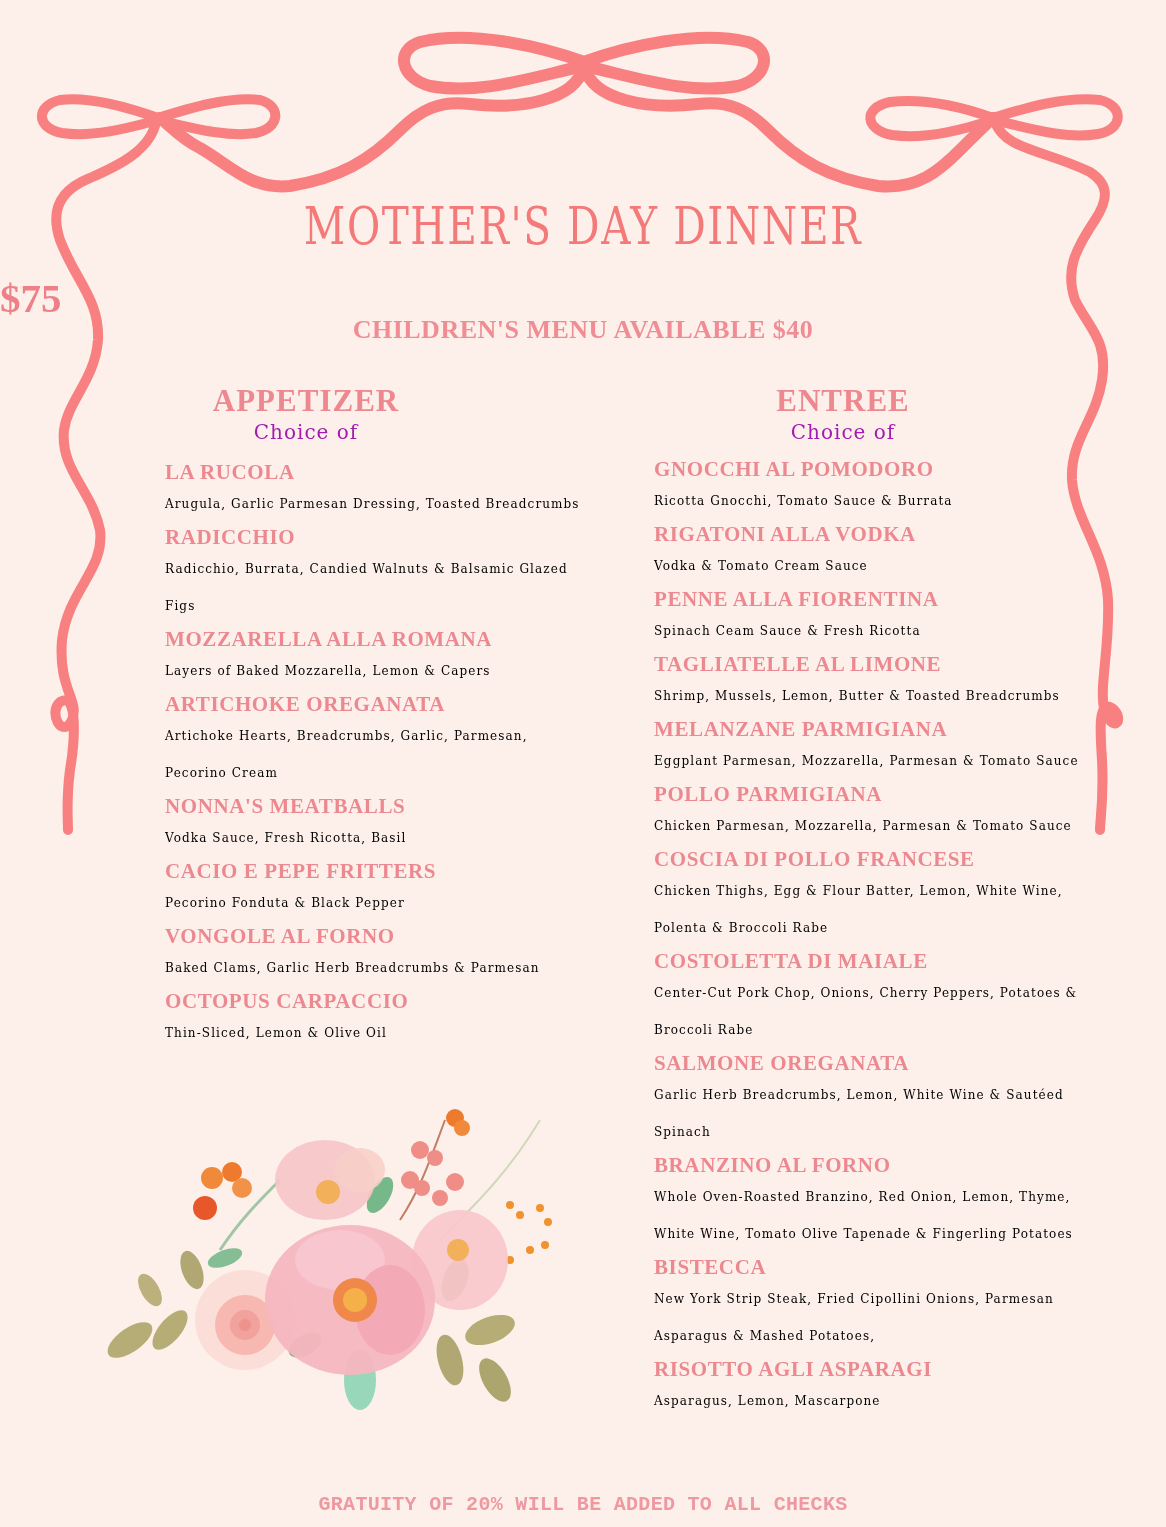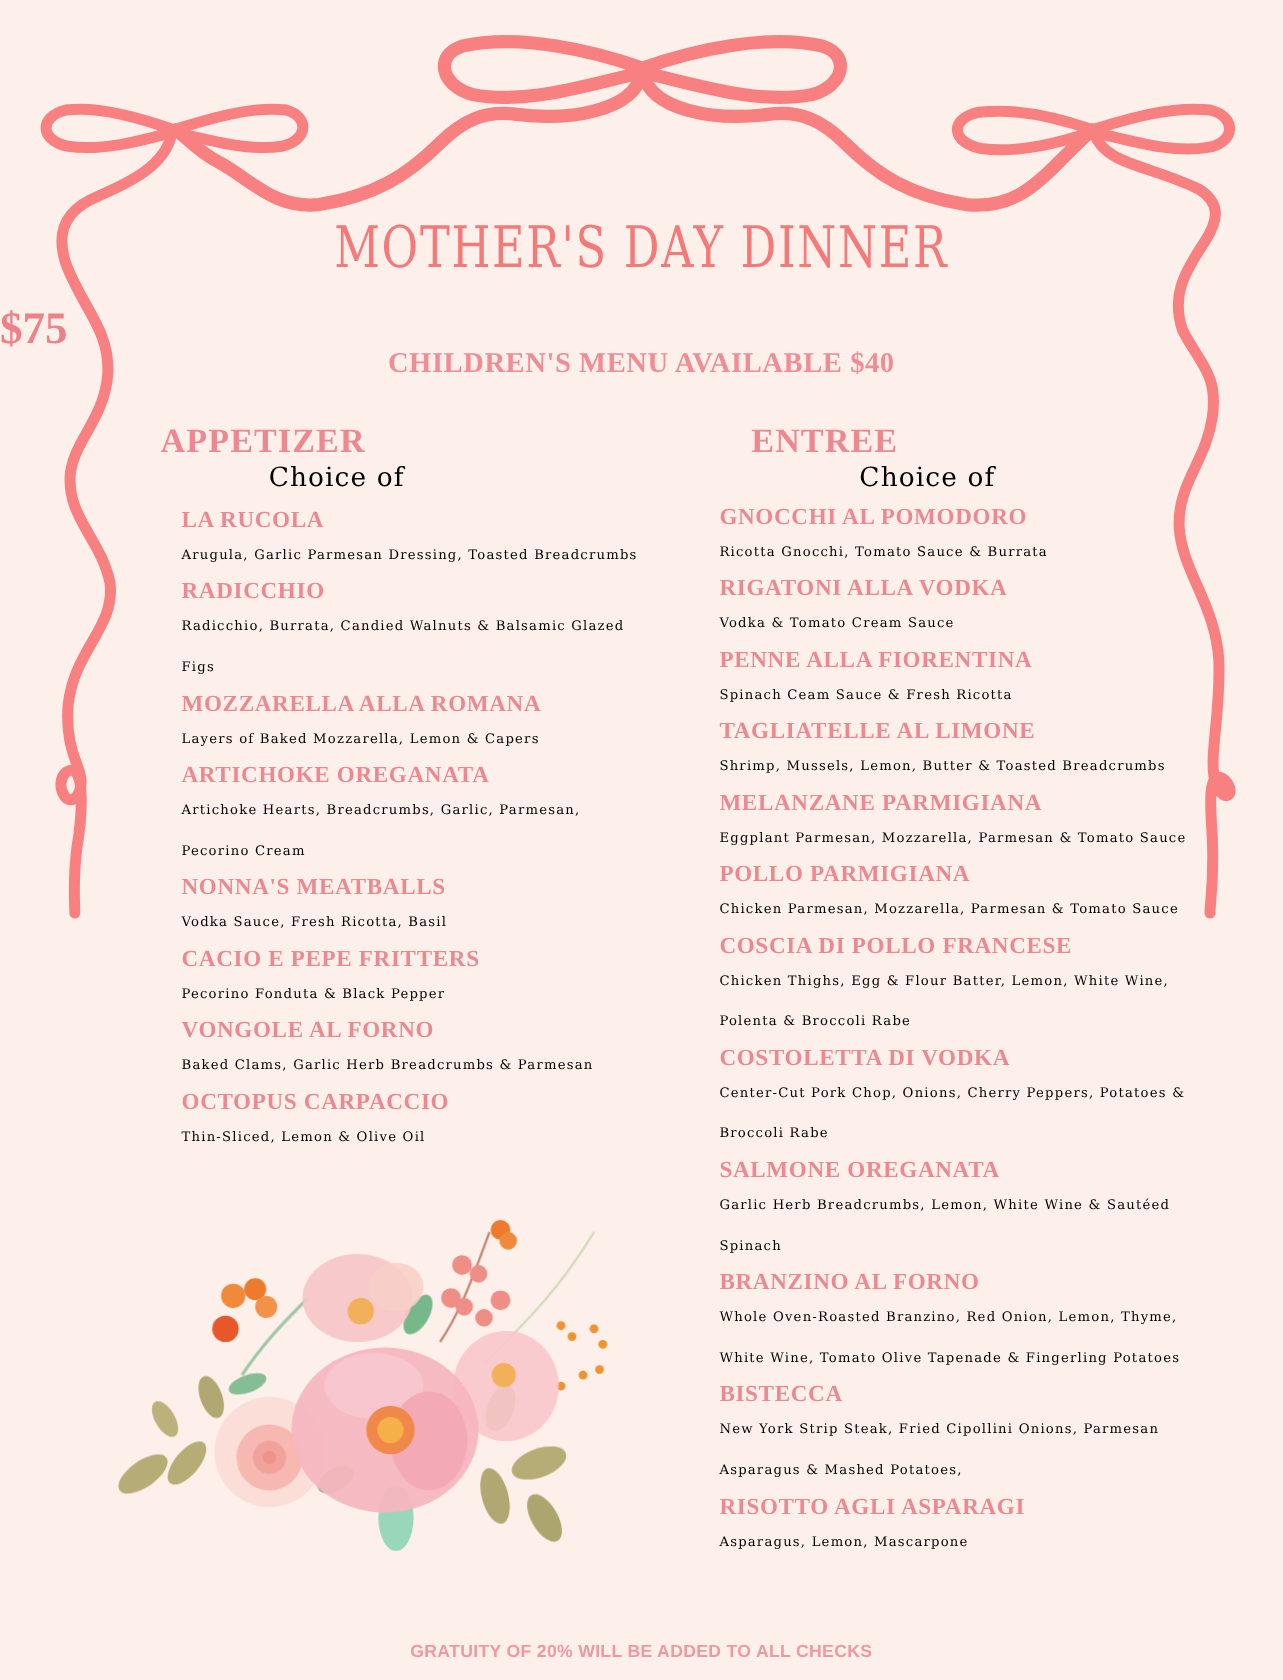--- a/index.html
+++ b/index.html
@@ -54,35 +54,35 @@
       top: 315px;
       text-align: center;
       font-family: "Liberation Serif", serif;
       font-weight: bold;
       font-size: 26px;
       letter-spacing: 0.5px;
       color: #F08C94;
     }
     .section-head {
       position: absolute;
-      text-align: left;
+      text-align: center;
       font-family: "Liberation Serif", serif;
       font-weight: bold;
       font-size: 31px;
       letter-spacing: 1px;
       color: #EE8890;
       width: 320px;
     }
     .section-sub {
       position: absolute;
       text-align: center;
       font-family: "DejaVu Serif", serif;
-      font-size: 24px;
+      font-size: 20px;
       letter-spacing: 1px;
-      color: #000000;
+      color: #a21caf;
       width: 320px;
     }
     .column {
       position: absolute;
       font-family: "DejaVu Serif", serif;
     }
     .item-name {
       font-family: "Liberation Serif", serif;
       font-weight: bold;
       font-size: 21px;
@@ -110,23 +110,23 @@
       left: 654px;
       top: 455px;
       width: 430px;
     }
     .footer {
       position: absolute;
       left: 0;
       width: 1166px;
       top: 1493px;
       text-align: center;
-      font-family: Liberation Sans, sans-serif;
-      font-weight: bold;
-      font-size: 16px;
+      font-family: Liberation Mono, monospace;
+      font-weight: bold;
+      font-size: 20px;
       letter-spacing: 0.3px;
       color: #EE99A0;
     }
     .flowers {
       position: absolute;
       left: 100px;
       top: 1100px;
       width: 470px;
       height: 320px;
     }
@@ -226,21 +226,21 @@
   </div>
   <div class="menu-item">
     <div class="item-name">POLLO PARMIGIANA</div>
     <div class="item-desc">Chicken Parmesan, Mozzarella, Parmesan &amp; Tomato Sauce</div>
   </div>
   <div class="menu-item">
     <div class="item-name">COSCIA DI POLLO FRANCESE</div>
     <div class="item-desc">Chicken Thighs, Egg &amp; Flour Batter, Lemon, White Wine, Polenta &amp; Broccoli Rabe</div>
   </div>
   <div class="menu-item">
-    <div class="item-name">COSTOLETTA DI VODKA</div>
+    <div class="item-name">COSTOLETTA DI MAIALE</div>
     <div class="item-desc">Center-Cut Pork Chop, Onions, Cherry Peppers, Potatoes &amp; Broccoli Rabe</div>
   </div>
   <div class="menu-item">
     <div class="item-name">SALMONE OREGANATA</div>
     <div class="item-desc">Garlic Herb Breadcrumbs, Lemon, White Wine &amp; Sautéed Spinach</div>
   </div>
   <div class="menu-item">
     <div class="item-name">BRANZINO AL FORNO</div>
     <div class="item-desc">Whole Oven-Roasted Branzino, Red Onion, Lemon, Thyme, White Wine, Tomato Olive Tapenade &amp; Fingerling Potatoes</div>
   </div>

